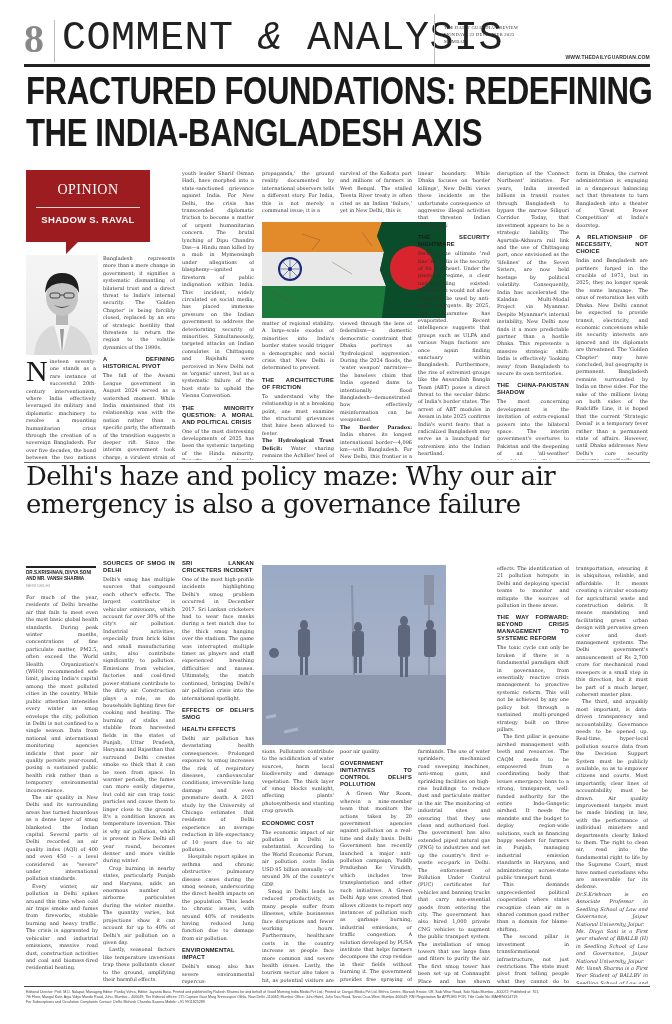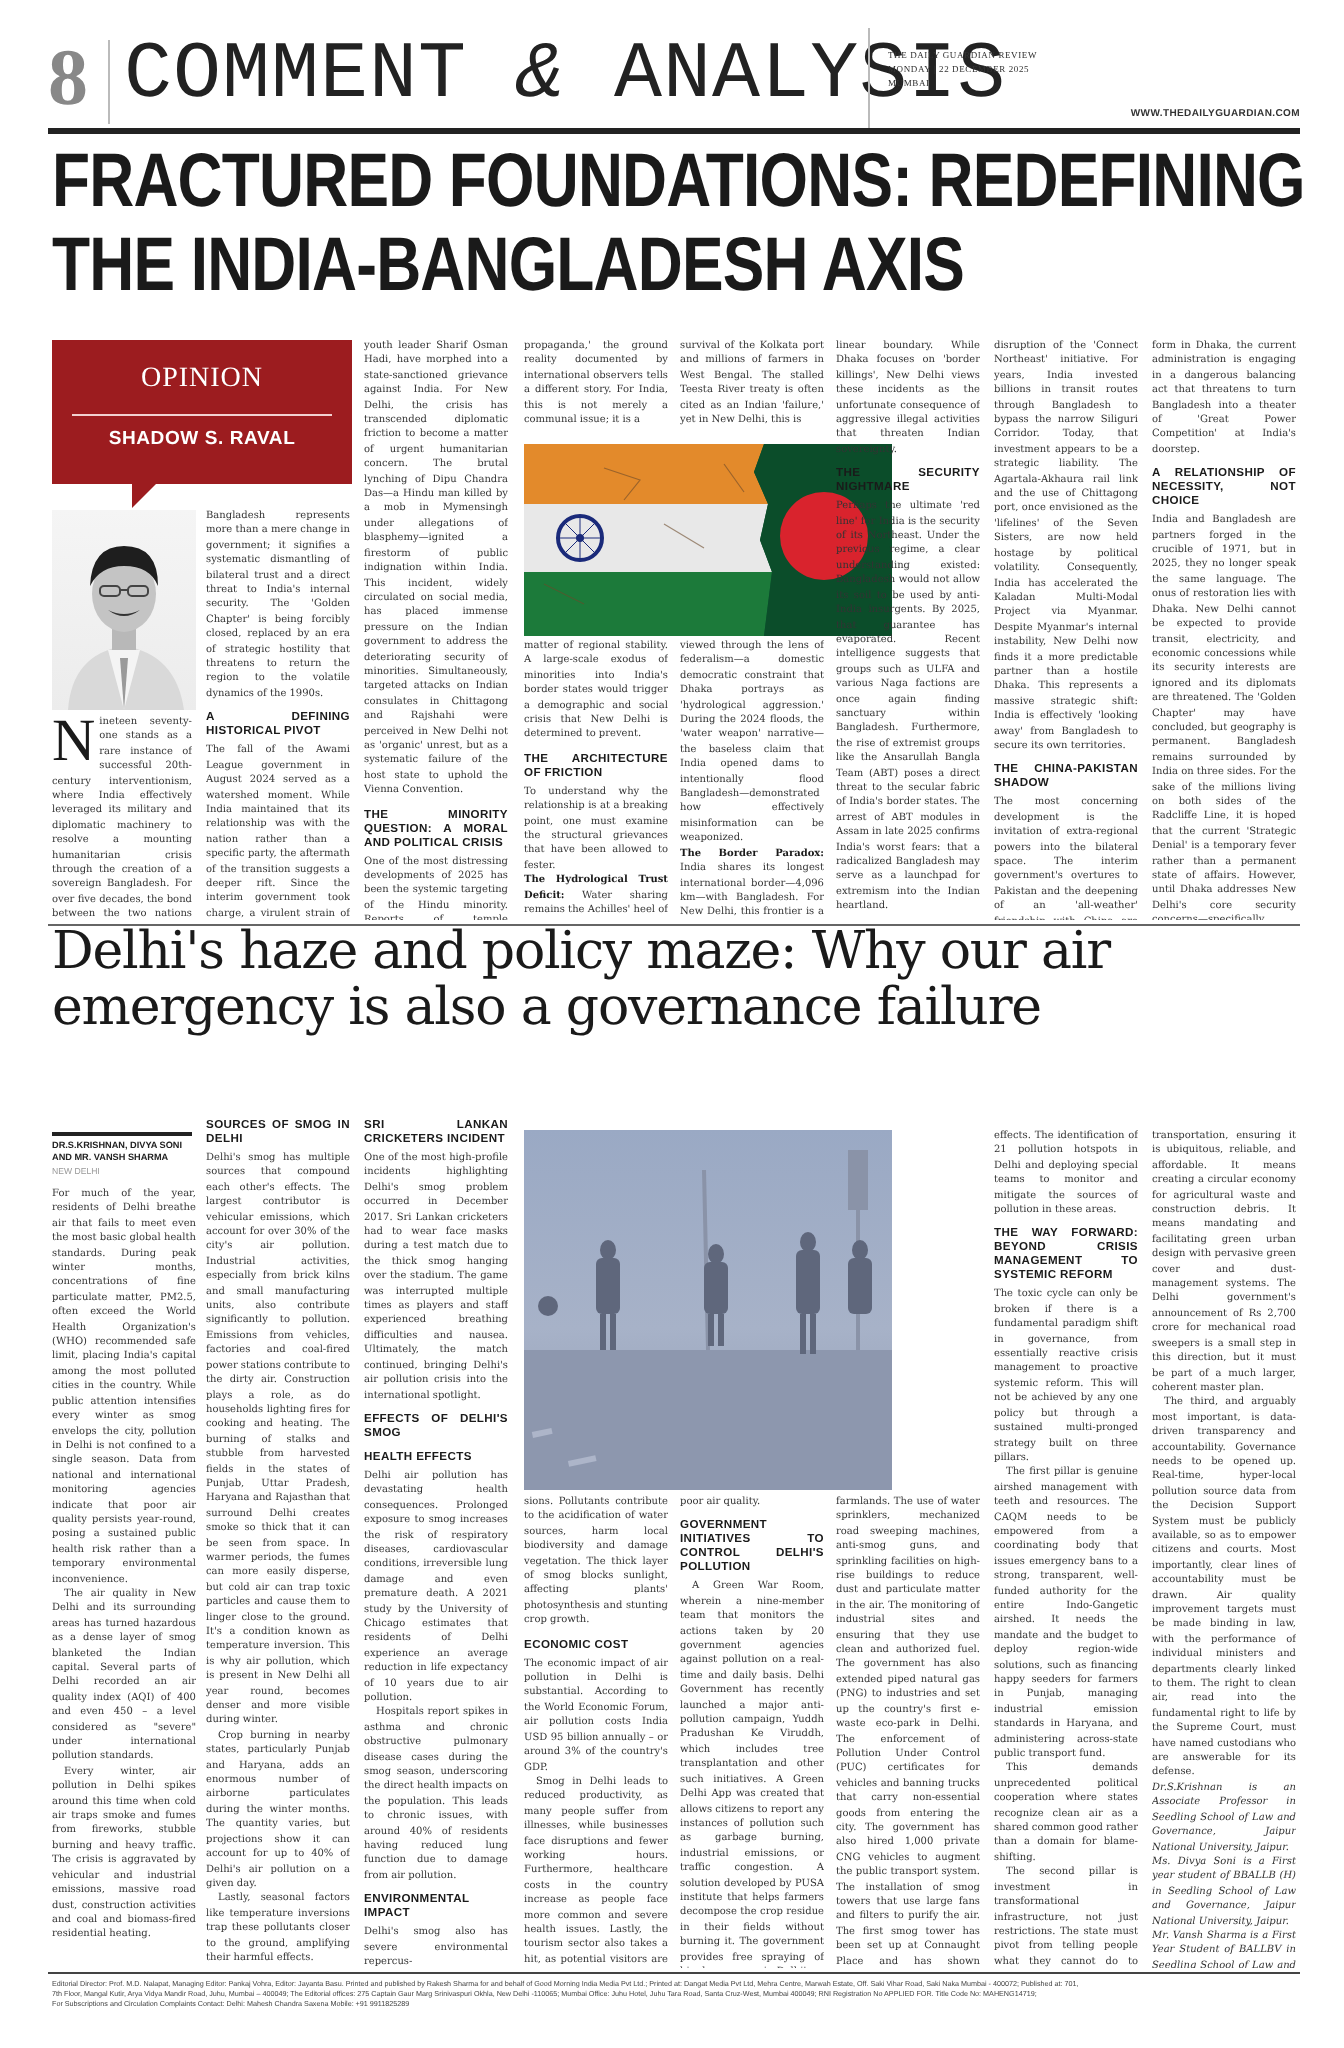--- a/index.html
+++ b/index.html
@@ -11,21 +11,21 @@
   .mast-divider { position: absolute; left: 30px; top: 6px; width: 1px; height: 42px; background: #bbb; }
   .section-title { position: absolute; left: 38px; top: 2px; font-family: Liberation Mono, monospace; font-size: 40px; color: #222; letter-spacing: 0.5px; line-height: 46px; white-space: nowrap; }
   .section-title .amp { font-style: italic; }
   .mast-divider2 { position: absolute; left: 410px; top: 0px; width: 1px; height: 50px; background: #bbb; }
   .pub-info { position: absolute; left: 420px; top: 10px; font-family: "Liberation Serif", serif; font-size: 4.5px; line-height: 7px; color: #333; letter-spacing: 0.3px; }
   .website { position: absolute; right: 0; top: 40px; font-family: "Liberation Sans", sans-serif; font-size: 5px; font-weight: bold; color: #333; letter-spacing: 0.2px; }
   .mast-rule { position: absolute; left: 24px; top: 64px; width: 626px; height: 3px; background: #222; }
 
   .headline1 { position: absolute; left: 26px; top: 70px; width: 624px; font-family: "Liberation Sans", sans-serif; font-weight: bold; font-size: 38px; line-height: 42px; color: #1a1a1a; transform: scaleX(0.82); transform-origin: left top; white-space: nowrap; letter-spacing: -0.5px; }
 
-  .opinion-box { position: absolute; left: 26px; top: 170px; width: 150px; height: 72px; background: #9c1c1f; }
+  .opinion-box { position: absolute; left: 26px; top: 170px; width: 124px; height: 72px; background: #9c1c1f; }
   .opinion-box::after { content: ""; position: absolute; left: 40px; bottom: -12px; border-left: 0 solid transparent; border-right: 12px solid transparent; border-top: 12px solid #9c1c1f; }
   .opinion-label { position: absolute; left: 0; width: 100%; top: 12px; text-align: center; font-family: "Liberation Serif", serif; font-size: 14px; color: #fff; letter-spacing: 0.5px; }
   .opinion-line { position: absolute; left: 10px; right: 10px; top: 37px; height: 1px; background: #f2d0d0; }
   .author-name { position: absolute; left: 0; width: 100%; top: 44px; text-align: center; font-family: "Liberation Sans", sans-serif; font-weight: bold; font-size: 9.5px; color: #fff; letter-spacing: 0.3px; }
 
   .author-photo { position: absolute; left: 26px; top: 255px; width: 72px; height: 100px; background: linear-gradient(#f5f5f5, #ececec); overflow: hidden; }
 
   .col { position: absolute; font-size: 5px; line-height: 7.4px; color: #333; text-align: justify; overflow: hidden; }
   .col p { margin-bottom: 0; }
   .col .sub { font-family: "Liberation Sans", sans-serif; font-weight: bold; font-size: 5.8px; line-height: 7px; color: #1a1a1a; margin: 5px 0 2px 0; letter-spacing: 0.2px; }

